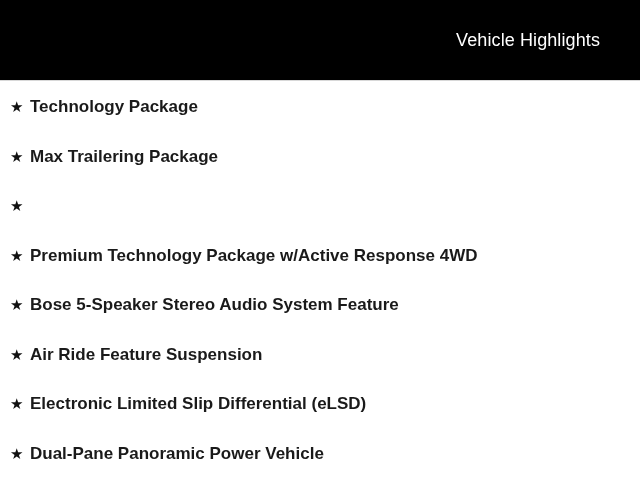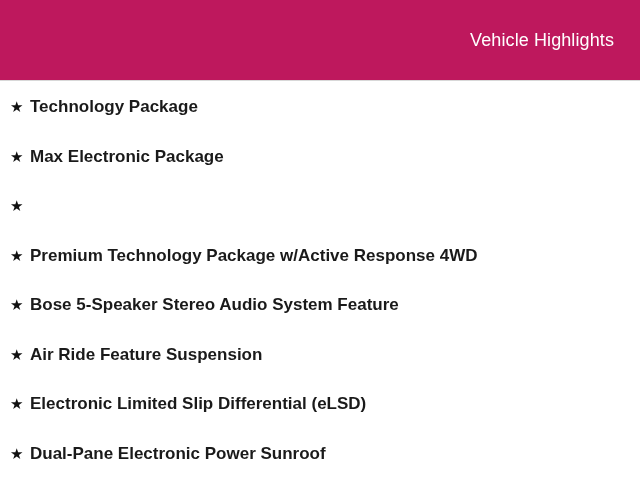--- a/index.html
+++ b/index.html
@@ -19,26 +19,26 @@
     height: 480px;
     background: #ffffff;
     box-sizing: border-box;
   }
   .header-band {
     position: absolute;
     top: 0;
     left: 0;
     width: 640px;
     height: 80px;
-    background: #be185d;
+    background: #000000;
     display: flex;
     align-items: center;
     justify-content: flex-end;
     box-sizing: border-box;
-    padding-right: 26px;
+    padding-right: 40px;
   }
   .header-title {
     color: #ffffff;
     font-family: "Liberation Sans", sans-serif;
     font-size: 18px;
     font-weight: 400;
     letter-spacing: 0.1px;
     line-height: 1;
     white-space: nowrap;
   }
@@ -99,21 +99,21 @@
 
   <div class="header-rule"></div>
 
   <ul class="highlights-list" id="highlights-list">
       <li class="highlight-item">
         <span class="star-icon">★</span>
         <span class="highlight-label">Technology Package</span>
       </li>
       <li class="highlight-item">
         <span class="star-icon">★</span>
-        <span class="highlight-label">Max Electronic Package</span>
+        <span class="highlight-label">Max Trailering Package</span>
       </li>
       <li class="highlight-item">
         <span class="star-icon">★</span>
       </li>
       <li class="highlight-item">
         <span class="star-icon">★</span>
         <span class="highlight-label">Premium Technology Package w/Active Response 4WD</span>
       </li>
       <li class="highlight-item">
         <span class="star-icon">★</span>
@@ -122,17 +122,17 @@
       <li class="highlight-item">
         <span class="star-icon">★</span>
         <span class="highlight-label">Air Ride Feature Suspension</span>
       </li>
       <li class="highlight-item">
         <span class="star-icon">★</span>
         <span class="highlight-label">Electronic Limited Slip Differential (eLSD)</span>
       </li>
       <li class="highlight-item">
         <span class="star-icon">★</span>
-        <span class="highlight-label">Dual-Pane Electronic Power Sunroof</span>
+        <span class="highlight-label">Dual-Pane Panoramic Power Vehicle</span>
       </li>
     </ul>
 
 </div>
 
 </body></html>

